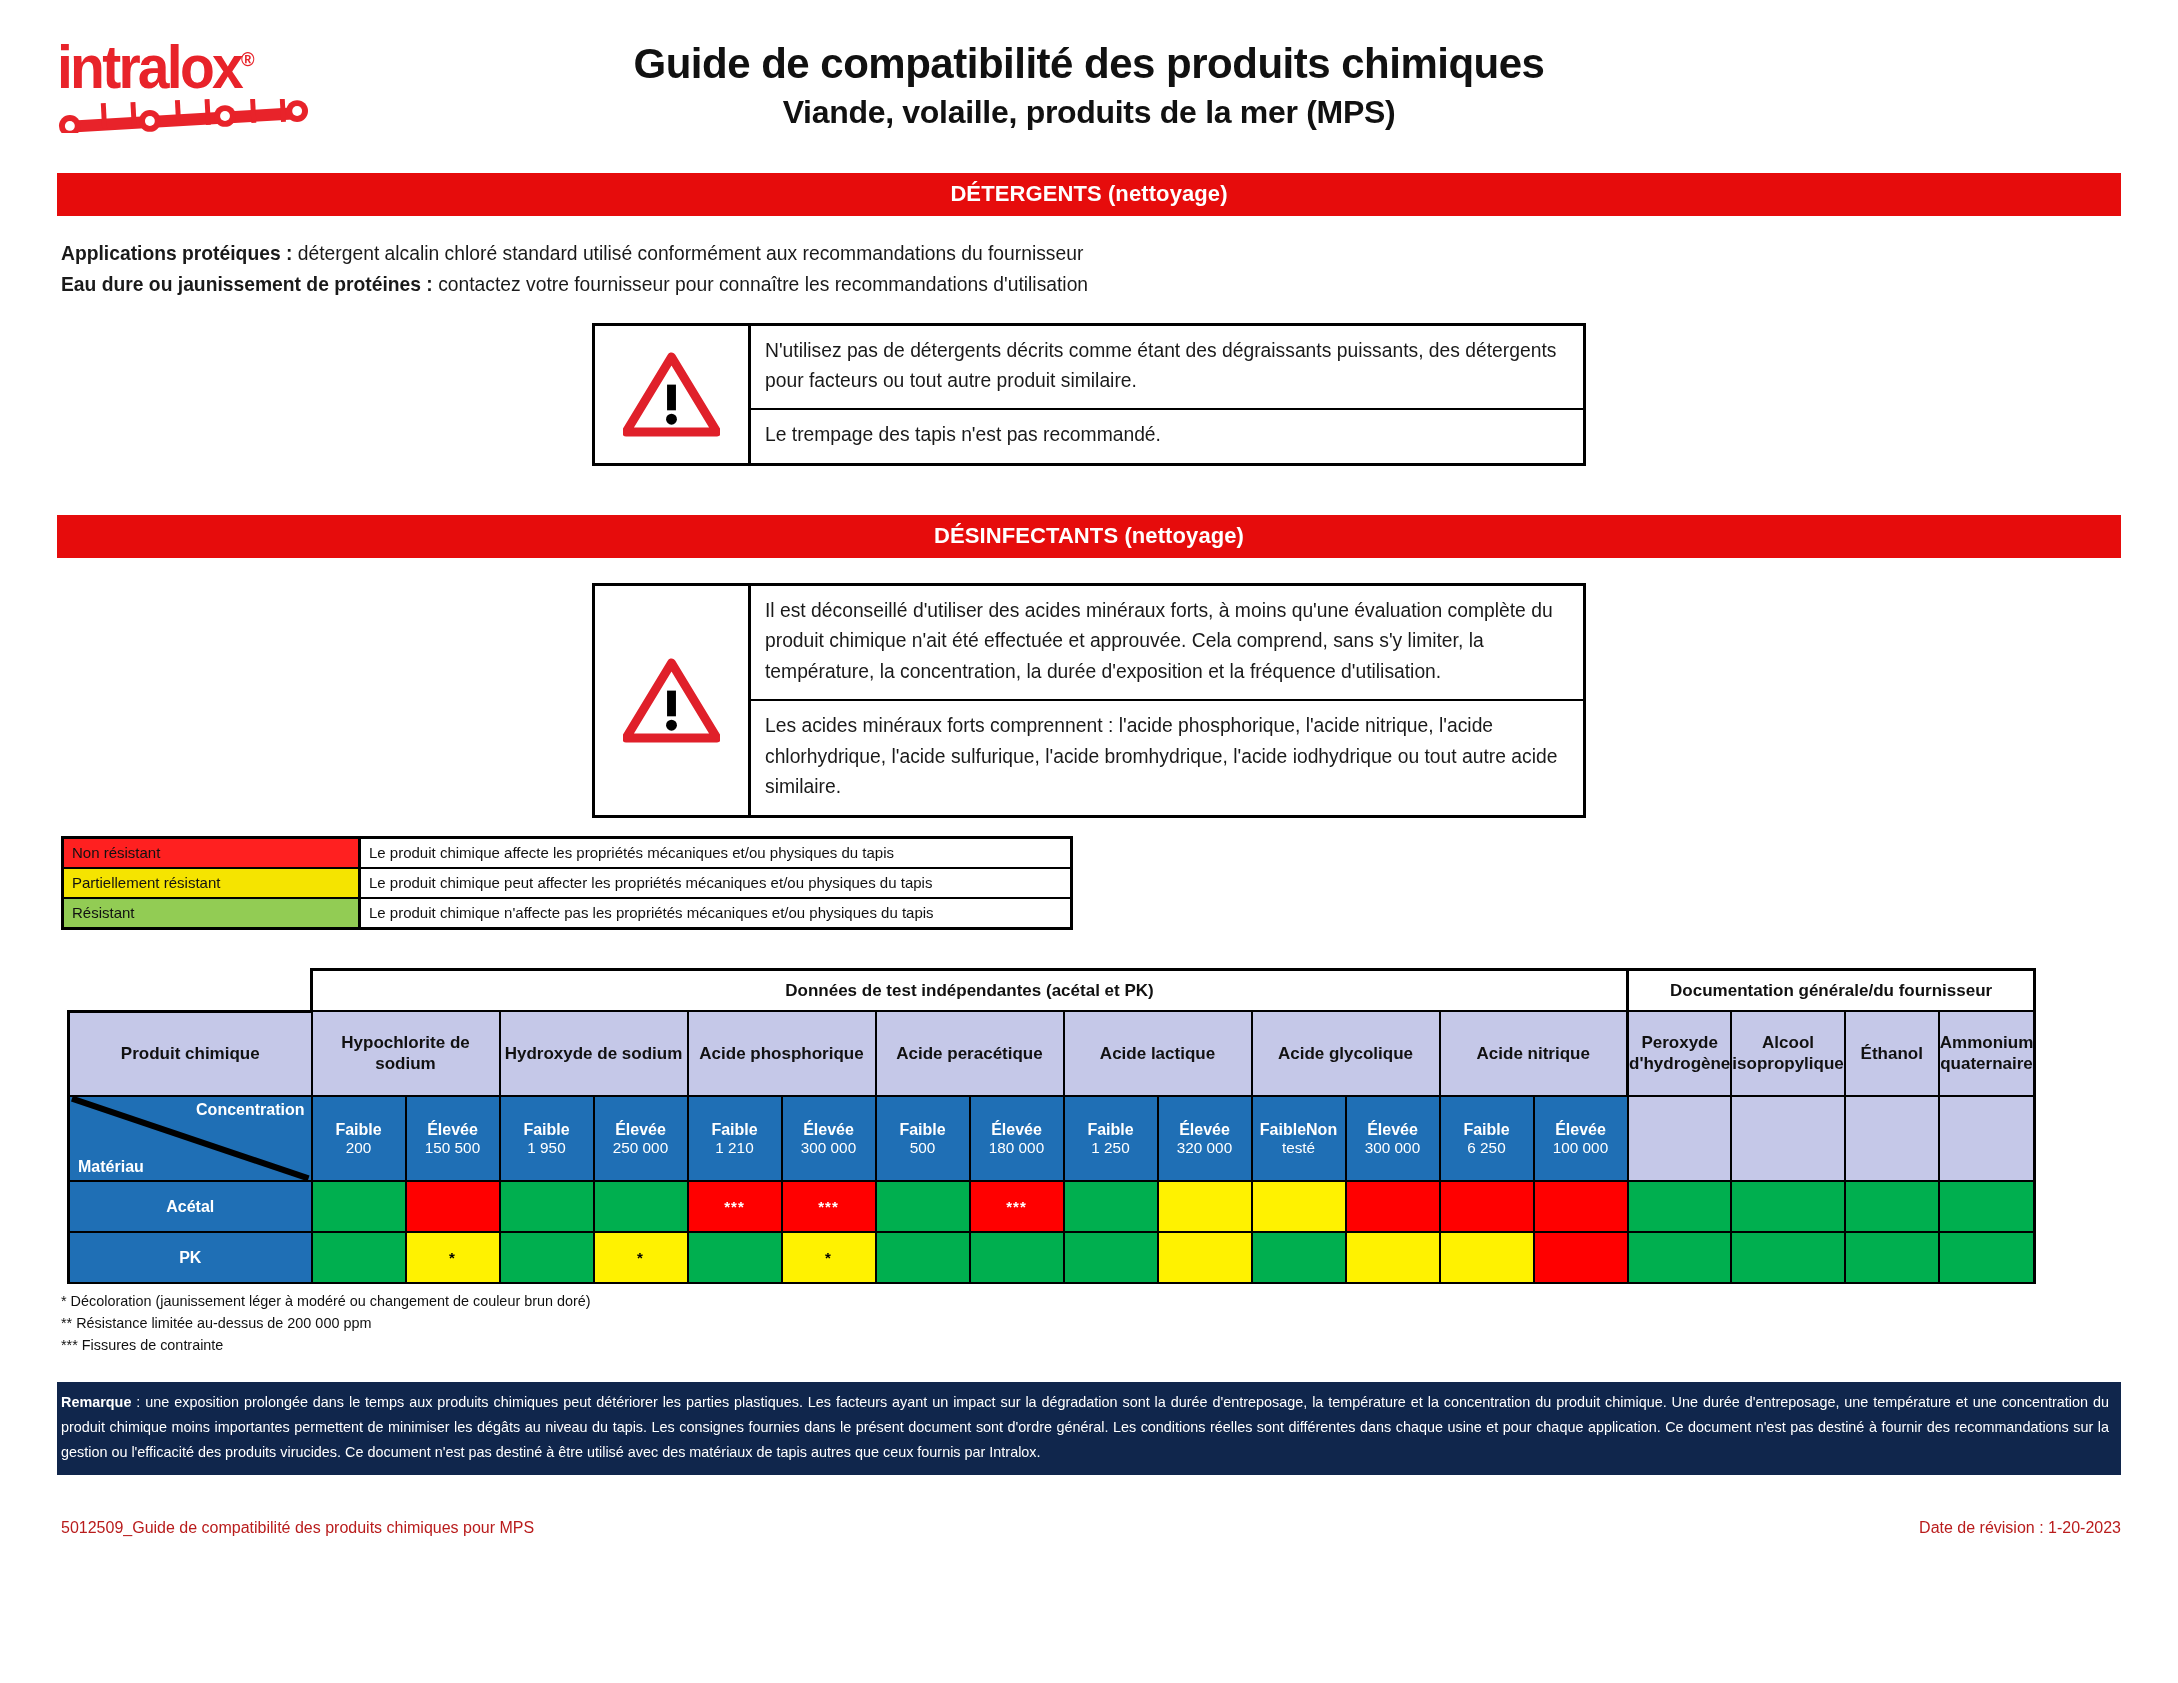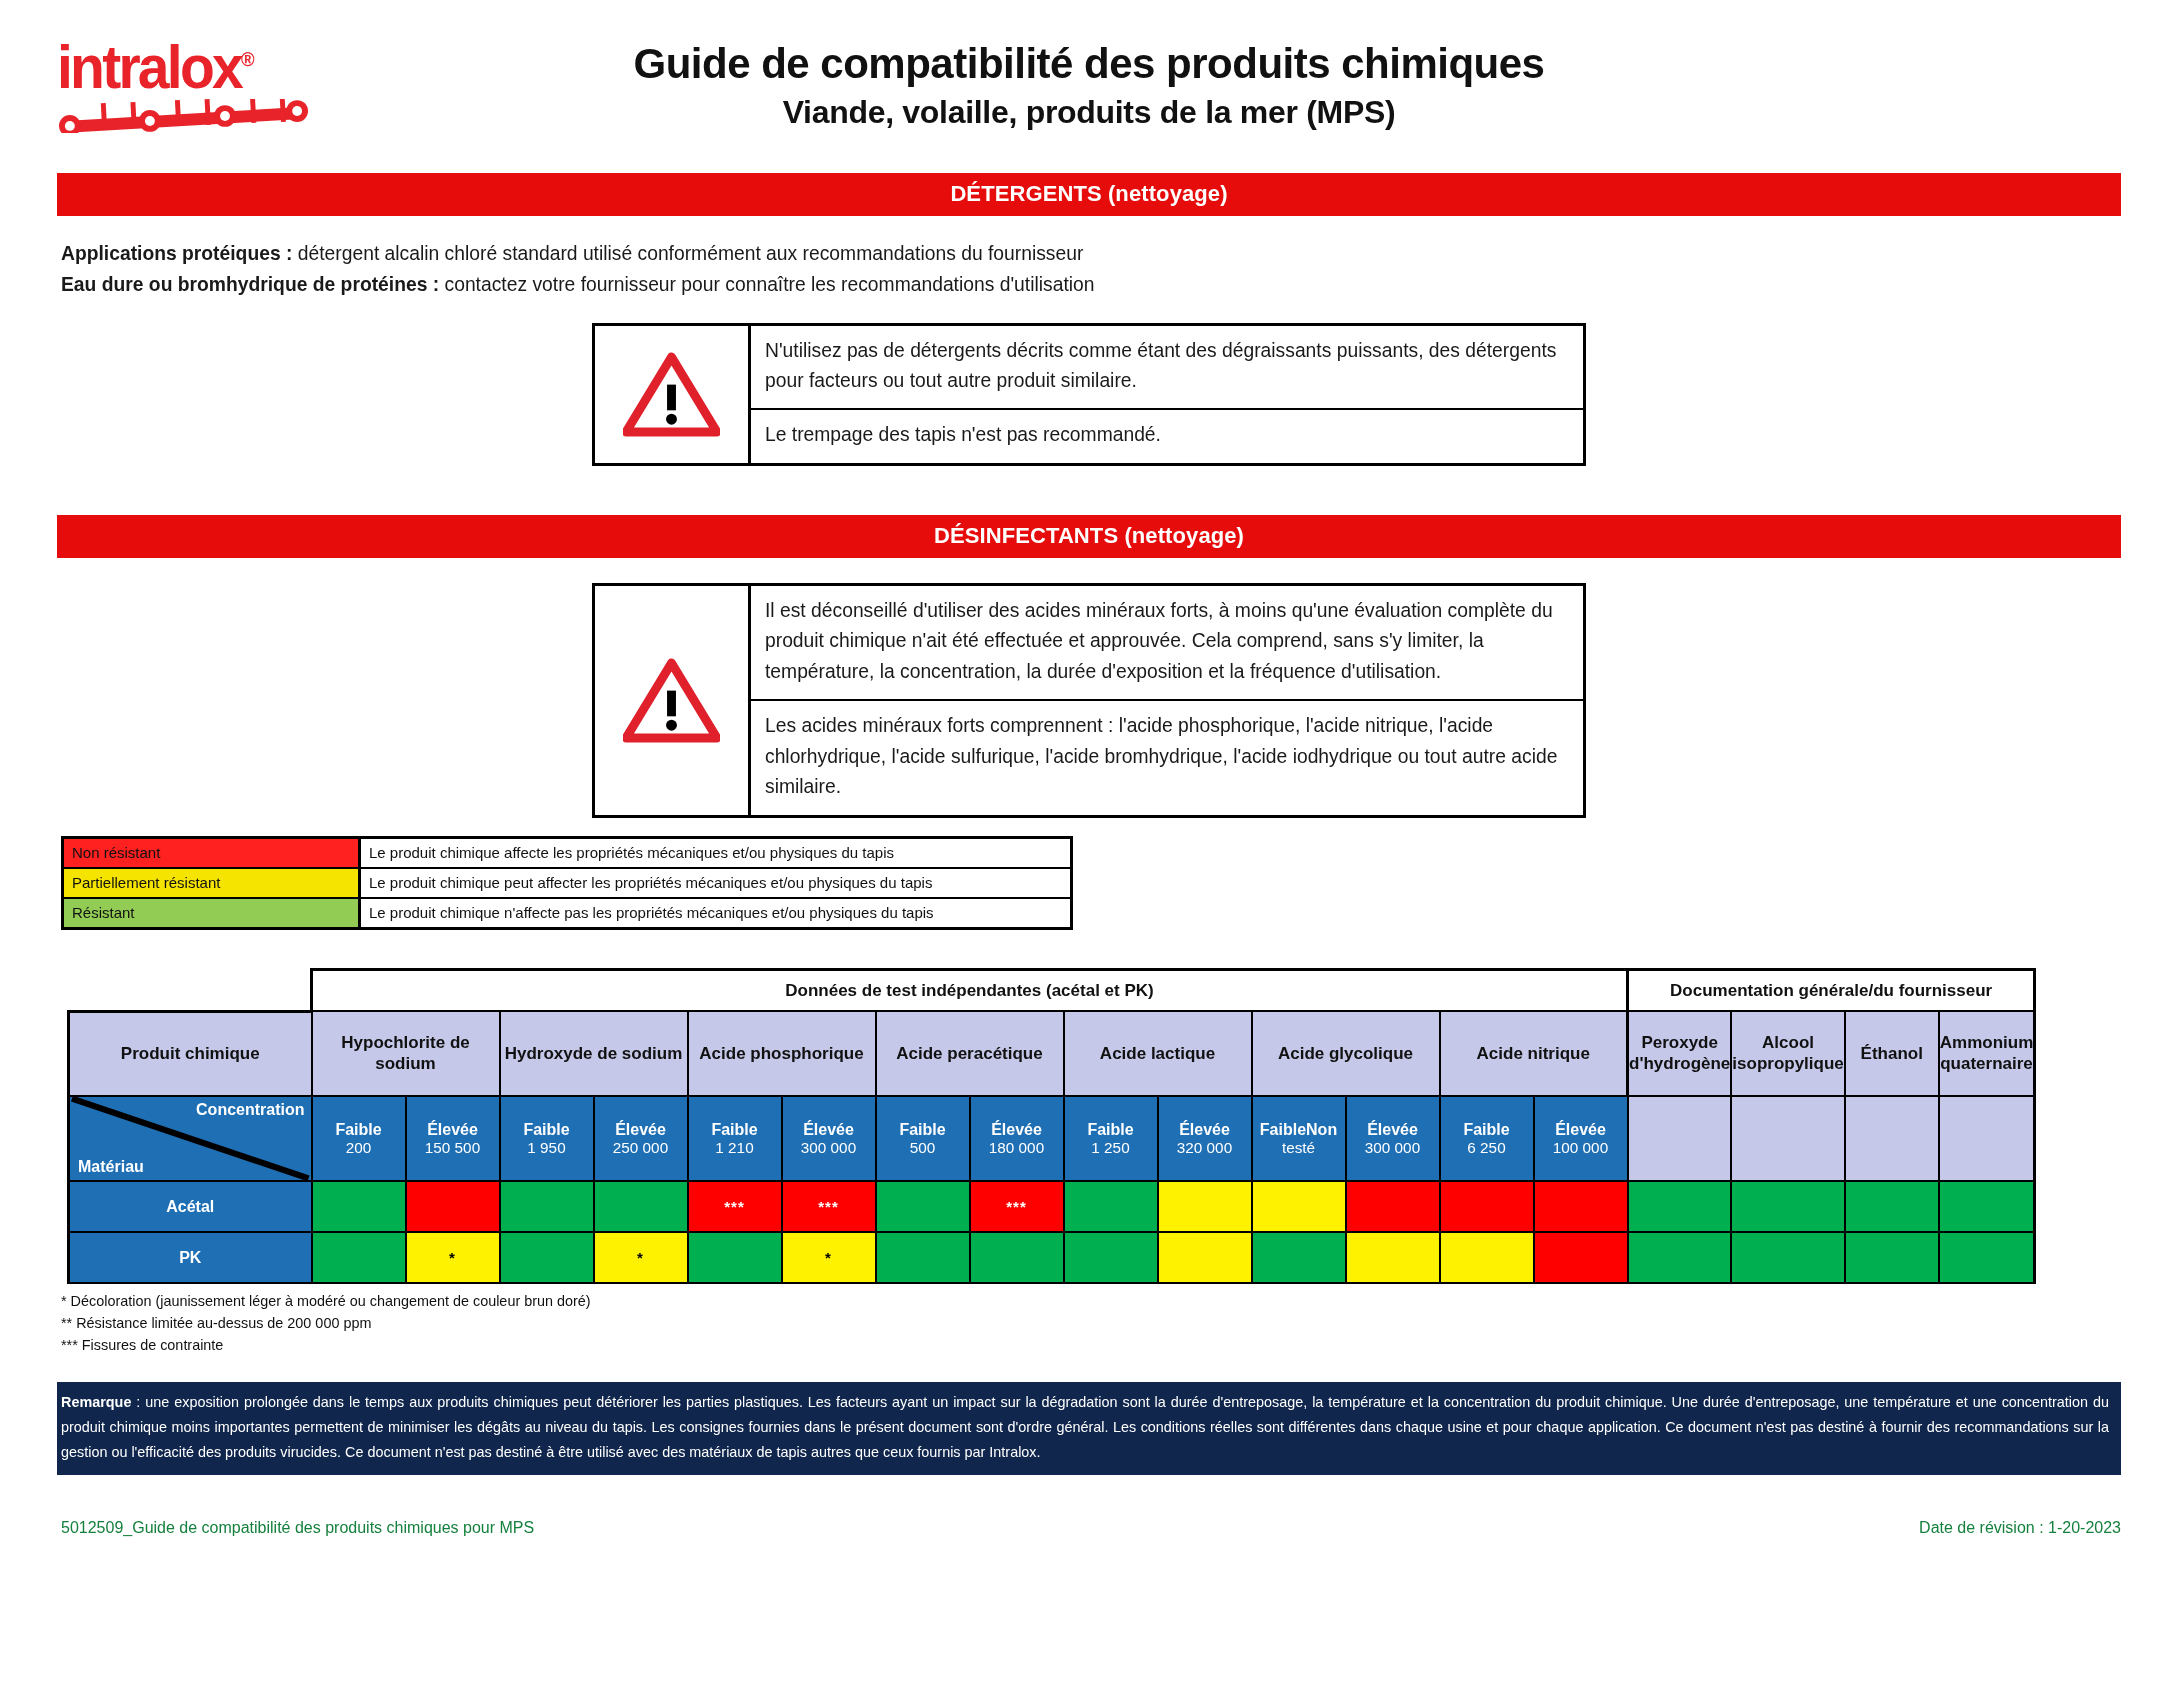--- a/index.html
+++ b/index.html
@@ -191,21 +191,21 @@
     line-height:1.72;
     padding:8px 12px 11px 4px;
     text-align:justify;
   }
   .remark b { font-weight:bold; }
 
   
   .doc-footer {
     margin:44px 57px 0 61px;
     display:flex; justify-content:space-between;
-    font-size:16px; color:#15803d;
+    font-size:16px; color:#b91c1c;
   }
 </style>
 </head>
 <body>
 
 <div class="header">
   <div class="logo">
     <div class="logo-word"><span>intralox</span><span class="logo-reg">®</span></div>
     <div class="logo-chain">
       <svg width="252" height="34" viewBox="0 0 255 34" aria-hidden="true">
@@ -235,21 +235,21 @@
   <div class="title-block">
     <div class="title-main">Guide de compatibilité des produits chimiques</div>
     <div class="title-sub">Viande, volaille, produits de la mer (MPS)</div>
   </div>
 </div>
 
 <div class="red-bar">DÉTERGENTS (nettoyage)</div>
 
 <div class="para-block">
   <div class="para-line"><b>Applications protéiques :</b><span> détergent alcalin chloré standard utilisé conformément aux recommandations du fournisseur</span></div>
-  <div class="para-line"><b>Eau dure ou bromhydrique de protéines :</b><span> contactez votre fournisseur pour connaître les recommandations d'utilisation</span></div>
+  <div class="para-line"><b>Eau dure ou jaunissement de protéines :</b><span> contactez votre fournisseur pour connaître les recommandations d'utilisation</span></div>
 </div>
 
 <div class="warn-wrap" style="margin-top:22px;">
   <div class="warn-box">
     <div class="warn-icon-cell">
       <svg width="97" height="85" viewBox="0 0 98 86" aria-hidden="true">
         <path d="M49 5 L95 81 L3 81 Z" fill="none" stroke="#E0202A" stroke-width="9" stroke-linejoin="round"></path>
         <rect x="44.5" y="33" width="9" height="26" fill="#000"></rect>
         <circle cx="49" cy="68" r="5.5" fill="#000"></circle>
       </svg>

